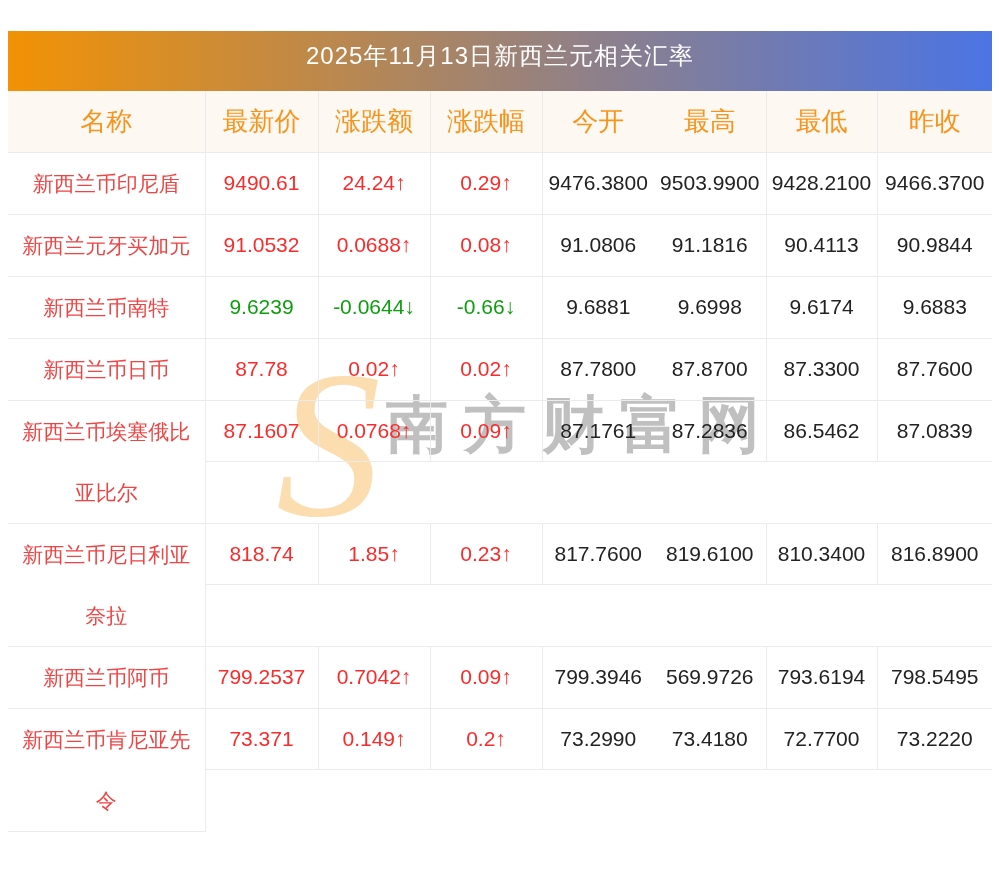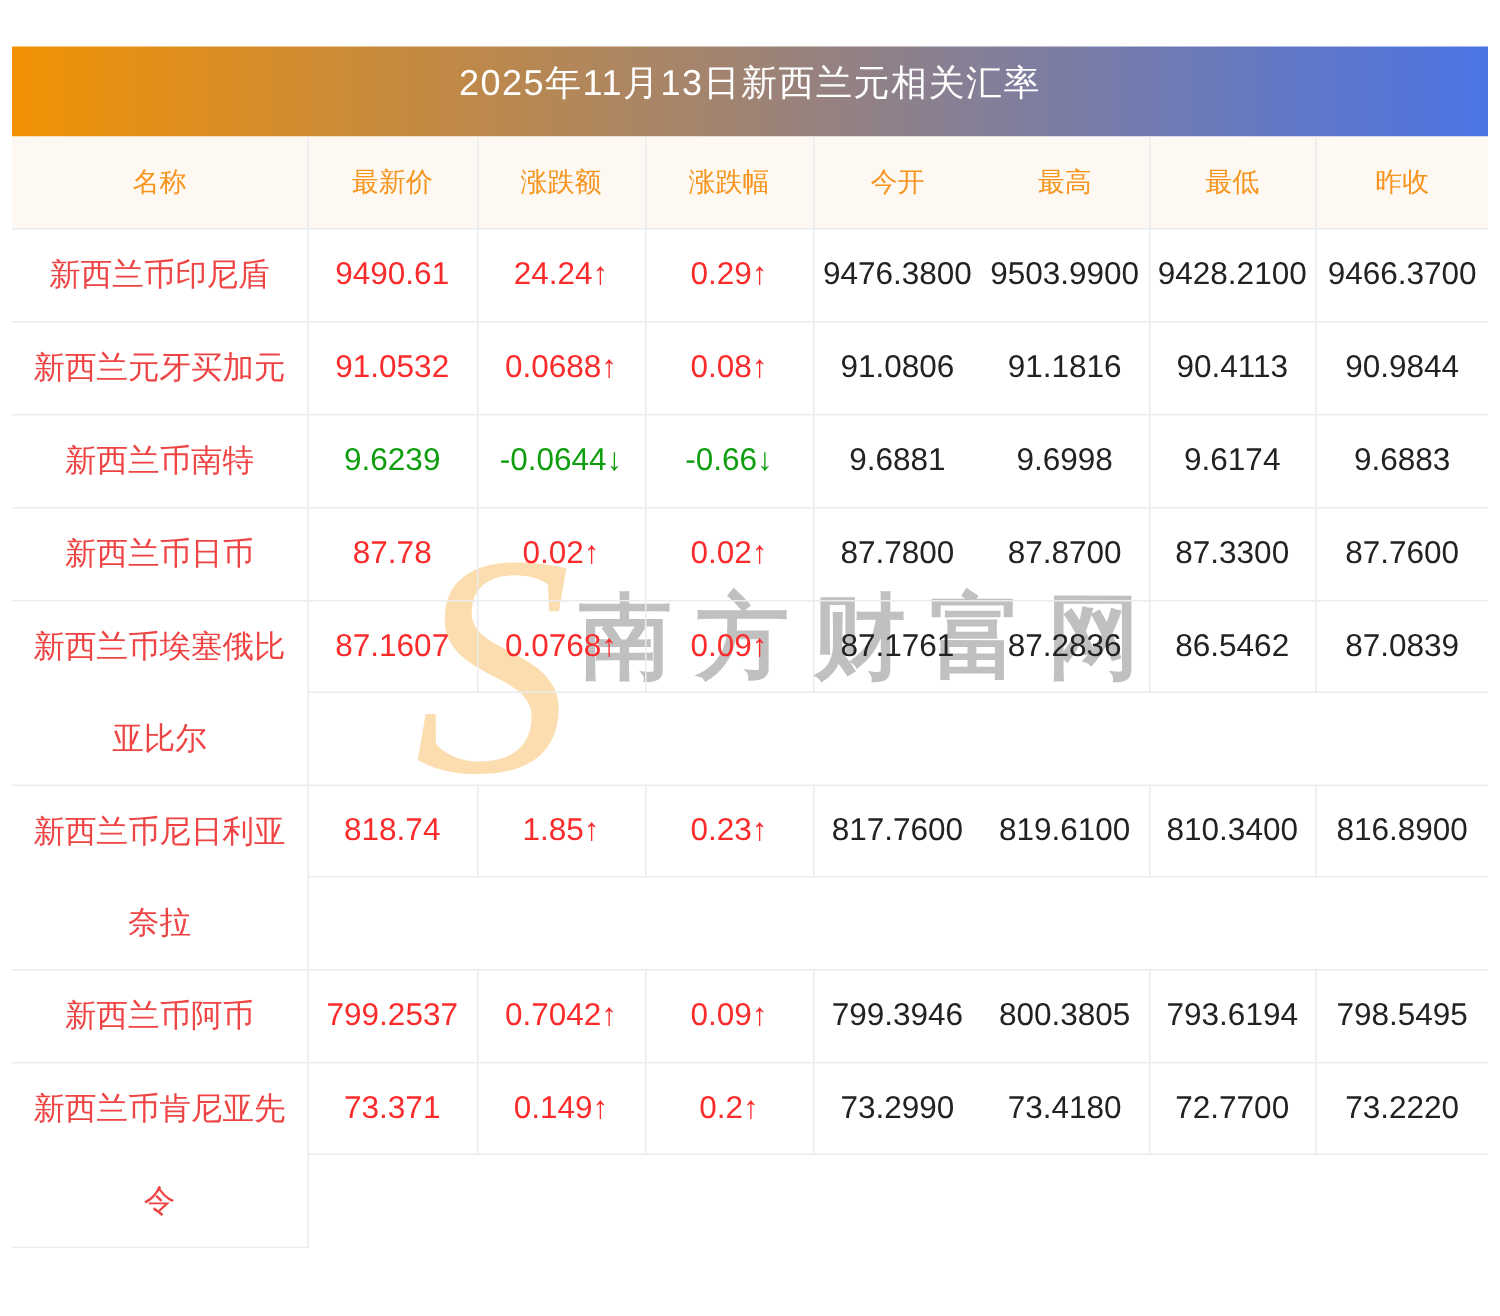--- a/index.html
+++ b/index.html
@@ -41,21 +41,21 @@
     position:relative;z-index:1;
     width:984px;border-collapse:collapse;table-layout:fixed;
   }
   col.c-name{width:197px;} col.c-latest{width:113px;} col.c-change{width:112px;}
   col.c-pct{width:112px;} col.c-open{width:112px;} col.c-high{width:112px;}
   col.c-low{width:111px;} col.c-prev{width:115px;}
   th,td{
     border:1px solid var(--border);text-align:center;vertical-align:middle;
     height:61px;font-weight:normal;background:transparent;
   }
-  th{background:var(--header-bg);color:var(--header-text);font-size:18px;border-top:none;}
+  th{background:var(--header-bg);color:var(--header-text);font-size:26px;border-top:none;}
   td{font-size:21px;color:var(--text);}
   th:first-child,td.cell-name{border-left:none;}
   th:last-child,td.cell-prev{border-right:none;}
   th.col-open,td.cell-open{border-right:none;}
   th.col-high,td.cell-high{border-left:none;}
   td.cell-name{white-space:pre-line;line-height:61px;color:#ef4444;}
   td.trend-up{color:var(--up);}
   td.trend-down{color:var(--down);}
   tr.spacer-row td{border:none;height:61px;}
   .footnote{
@@ -166,21 +166,21 @@
         </tr>
         <tr class="spacer-row">
           <td colspan="7"></td>
         </tr>
         <tr>
           <td class="cell-name">新西兰币阿币</td>
           <td class="cell-latest trend-up">799.2537</td>
           <td class="cell-change trend-up">0.7042↑</td>
           <td class="cell-pct trend-up">0.09↑</td>
           <td class="cell-open">799.3946</td>
-          <td class="cell-high">800.3805</td>
+          <td class="cell-high">569.9726</td>
           <td class="cell-low">793.6194</td>
           <td class="cell-prev">798.5495</td>
         </tr>
         <tr>
           <td class="cell-name" rowspan="2">新西兰币肯尼亚先
 令</td>
           <td class="cell-latest trend-up">73.371</td>
           <td class="cell-change trend-up">0.149↑</td>
           <td class="cell-pct trend-up">0.2↑</td>
           <td class="cell-open">73.2990</td>

